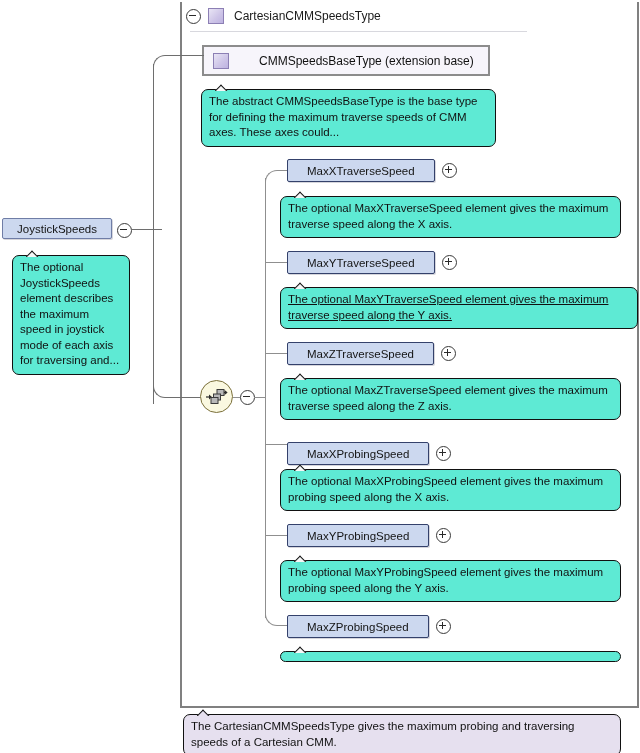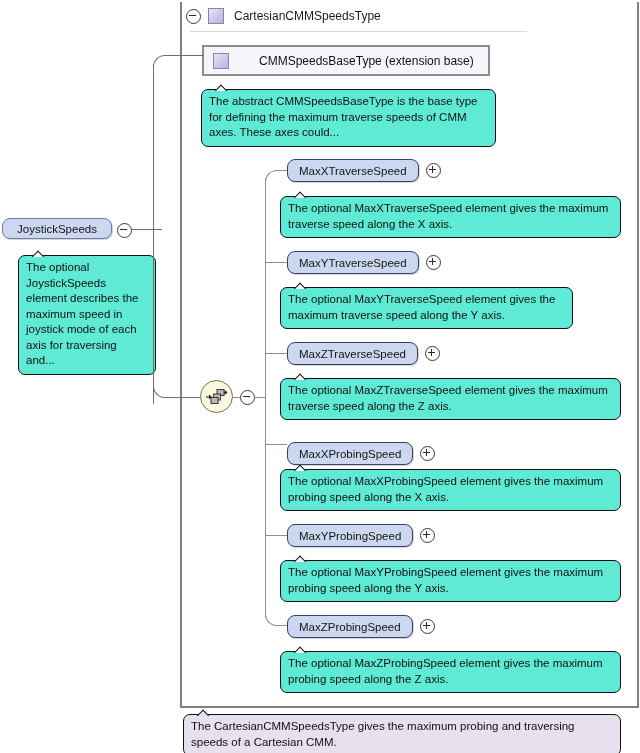--- a/index.html
+++ b/index.html
@@ -143,27 +143,27 @@
     border-top: 1.4px solid #111;
     transform: rotate(45deg);
     transform-origin: center;
   }
   .callout.lav { background: #e6e0ef; }
   .callout.lav .notch::before { background: #e6e0ef; }
 
   
   .elem-box {
     border: 1.4px solid #34416b;
-    border-radius: 8px;
+    border-radius: 2px;
     background: #ccd8ef;
     height: 21px;
     display: flex;
     align-items: center;
     justify-content: center;
-    padding: 0 11px;
+    padding: 0 19px;
     font-size: 11.5px;
     color: #141414;
     white-space: nowrap;
     box-shadow: 1px 1px 0 rgba(120,120,140,.30);
   }
   .elem-box.soft { border-color: #6f7da6; }
 
   
   #joystick-box {
     left: 2px;
@@ -230,21 +230,21 @@
   <span>The abstract CMMSpeedsBaseType is the base type for defining the maximum traverse speeds of CMM axes. These axes could...</span>
 </div>
 
 <div class="abs elem-box soft" id="joystick-box">
   <span>JoystickSpeeds</span>
 </div>
 <div class="abs" style="left:117px; top:223px;">
   <span class="toggle"></span>
 </div>
 
-<div class="abs callout" style="left:18px; top:255px; width:138px;">
+<div class="abs callout" style="left:12px; top:255px; width:118px;">
   <span class="notch"></span>
   <span>The optional JoystickSpeeds element describes the maximum speed in joystick mode of each axis for traversing and...</span>
 </div>
 
 <div class="abs line-h" style="left:131px; top:228.5px; width:31px;"></div>
 
 <div class="abs line-v" style="left:153px; top:64px; height:340px;"></div>
 
 <div class="abs elbow" style="left:153px; top:55px; width:14px; height:14px; border-width:1.4px 0 0 1.4px; border-top-left-radius:12px;"></div>
 <div class="abs line-h" style="left:166px; top:55px; width:38px;"></div>
@@ -293,21 +293,21 @@
   <span class="notch"></span>
   <span>The optional MaxXTraverseSpeed element gives the maximum traverse speed along the X axis.</span>
 </div>
 
 <div class="row-elem" style="left:287px; top:251px;">
   <span class="elem-box">
     <span>MaxYTraverseSpeed</span>
   </span>
   <span class="toggle plus"></span>
 </div>
-<div class="abs callout" style="left:280px; top:287px; width:293px;">
+<div class="abs callout" style="left:280px; top:287px; width:358px;text-decoration:underline;">
   <span class="notch"></span>
   <span>The optional MaxYTraverseSpeed element gives the maximum traverse speed along the Y axis.</span>
 </div>
 
 <div class="row-elem" style="left:287px; top:342px;">
   <span class="elem-box">
     <span>MaxZTraverseSpeed</span>
   </span>
   <span class="toggle plus"></span>
 </div>
@@ -339,19 +339,18 @@
 </div>
 
 <div class="row-elem" style="left:287px; top:615px;">
   <span class="elem-box">
     <span>MaxZProbingSpeed</span>
   </span>
   <span class="toggle plus"></span>
 </div>
 <div class="abs callout" style="left:280px; top:651px; width:341px;">
   <span class="notch"></span>
-  <span>The optional MaxZProbingSpeed element gives the maximum probing speed along the Z axis.</span>
 </div>
 
 <div class="abs callout lav" style="left:183px; top:714px; width:438px;">
   <span class="notch"></span>
   <span>The CartesianCMMSpeedsType gives the maximum probing and traversing speeds of a Cartesian CMM.</span>
 </div>
 
 </body></html>

